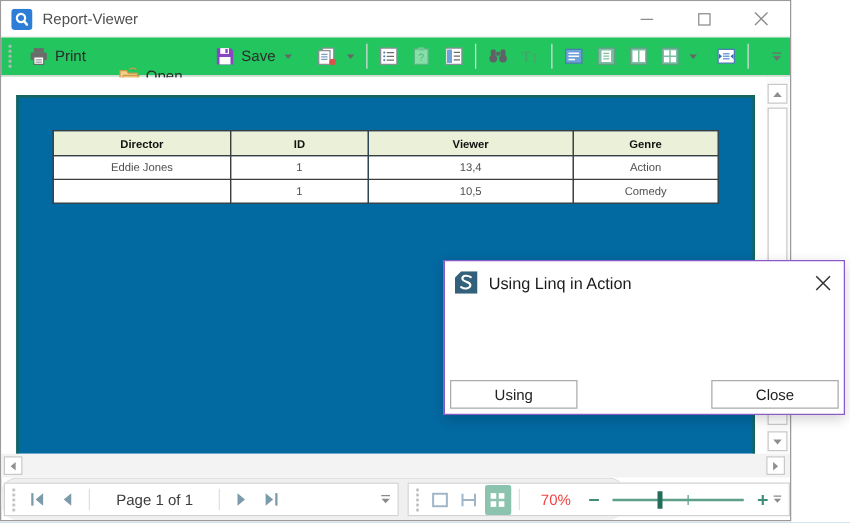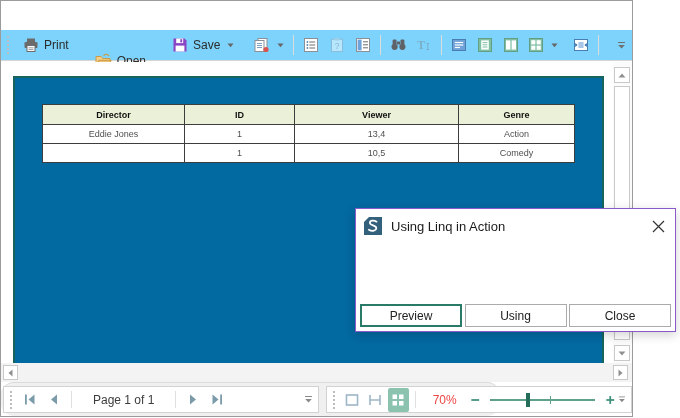--- a/index.html
+++ b/index.html
@@ -13,21 +13,21 @@
     background:#fff; border:1px solid #9b9b9b; }
 
   .titlebar { position:absolute; left:0; top:0; right:0; height:29px;
     display:flex; align-items:center; background:#fff; border-bottom:1px solid #ececec; }
   .app-icon { margin-left:8px; width:17px; height:17px; flex:none; }
   .win-title { margin-left:8px; font-size:12px; color:#4f4f4f; }
   .win-controls { margin-left:auto; display:flex; height:100%; }
   .win-btn { width:46px; height:100%; display:flex; align-items:center; justify-content:center; }
 
   .toolbar { position:absolute; left:0; top:29px; right:0; height:31px;
-    display:flex; align-items:center; background:#7dd3fc; border-bottom:1px solid #d6d6d6; }
+    display:flex; align-items:center; background:#22c55e; border-bottom:1px solid #d6d6d6; }
   .grip { width:4px; height:20px; margin:0 5px 0 5px; flex:none;
     background-image:radial-gradient(circle, #bdbdbd 1px, transparent 1.3px);
     background-size:4px 4px; }
   .tb-btn { display:flex; align-items:center; gap:5px; padding:0 8px; height:24px;
     font-size:12px; color:#2b2b2b; border-radius:2px; }
   .tb-icon-btn { width:26px; height:24px; display:flex; align-items:center;
     justify-content:center; border-radius:2px; }
   .caret { width:7px; height:5px; margin-left:2px; }
   .tb-sep { width:1px; height:20px; background:#dcdcdc; margin:0 4px; flex:none; }
   .tb-overflow { margin-left:auto; margin-right:6px; }
@@ -90,20 +90,45 @@
     font-size:12px; color:#222; font-family:"Liberation Sans", sans-serif; }
   .dlg-btn.primary { border:2px solid #2a7a68; }
 </style>
 </head>
 <body>
 
 <div class="desktop">
 
   <div class="window">
 
+    <div class="titlebar">
+      <svg class="app-icon" viewBox="0 0 17 17">
+        <rect width="17" height="17" rx="3" fill="#2e7ed8"></rect>
+        <circle cx="7.8" cy="7.4" r="3.3" fill="none" stroke="#fff" stroke-width="1.8"></circle>
+        <line x1="10.2" y1="9.9" x2="12.6" y2="12.7" stroke="#fff" stroke-width="1.9" stroke-linecap="round"></line>
+      </svg>
+      <span class="win-title">Report-Viewer</span>
+      <div class="win-controls">
+        <div class="win-btn">
+          <svg width="11" height="11" viewBox="0 0 11 11">
+              <line x1="0.5" y1="5.5" x2="10.5" y2="5.5" stroke="#8b8b8b" stroke-width="1"></line>
+            </svg>
+        </div>
+        <div class="win-btn">
+          <svg width="11" height="11" viewBox="0 0 11 11">
+              <rect x="1" y="1" width="9" height="9" fill="none" stroke="#8b8b8b" stroke-width="1"></rect>
+            </svg>
+        </div>
+        <div class="win-btn">
+          <svg width="12" height="12" viewBox="0 0 12 12">
+              <path d="M1 1 L11 11 M11 1 L1 11" stroke="#8b8b8b" stroke-width="1.1" fill="none"></path>
+            </svg>
+        </div>
+      </div>
+    </div>
 
     <div class="toolbar">
       <div class="grip"></div>
 
       <div class="tb-btn">
         <svg width="16" height="16" viewBox="0 0 16 16">
           <rect x="4" y="1.5" width="8" height="3.5" fill="#6b6b6b"></rect>
           <rect x="1.5" y="5" width="13" height="6" rx="1" fill="#6b6b6b"></rect>
           <rect x="4" y="8.5" width="8" height="6" fill="#fff" stroke="#6b6b6b"></rect>
           <line x1="5.5" y1="10.8" x2="10.5" y2="10.8" stroke="#9a9a9a"></line>
@@ -407,19 +432,18 @@
         <path d="M12.6 4.7 C9.6 2.7 5.7 3.5 5.9 6 C6.1 8.7 12.1 8 12.3 10.9 C12.5 13.7 8.1 14.7 4.9 12.7" fill="none" stroke="#fff" stroke-width="1.7" stroke-linecap="round"></path>
       </svg>
       <span class="dlg-title">Using Linq in Action</span>
       <div class="dlg-close">
         <svg width="13" height="13" viewBox="0 0 13 13">
           <path d="M1 1 L12 12 M12 1 L1 12" stroke="#333" stroke-width="1.2" fill="none"></path>
         </svg>
       </div>
     </div>
     <div class="dlg-buttons">
-      <button class="dlg-btn primary">Preview</button>
       <button class="dlg-btn">Using</button>
       <button class="dlg-btn">Close</button>
     </div>
   </div>
 
 </div>
 
 </body></html>

